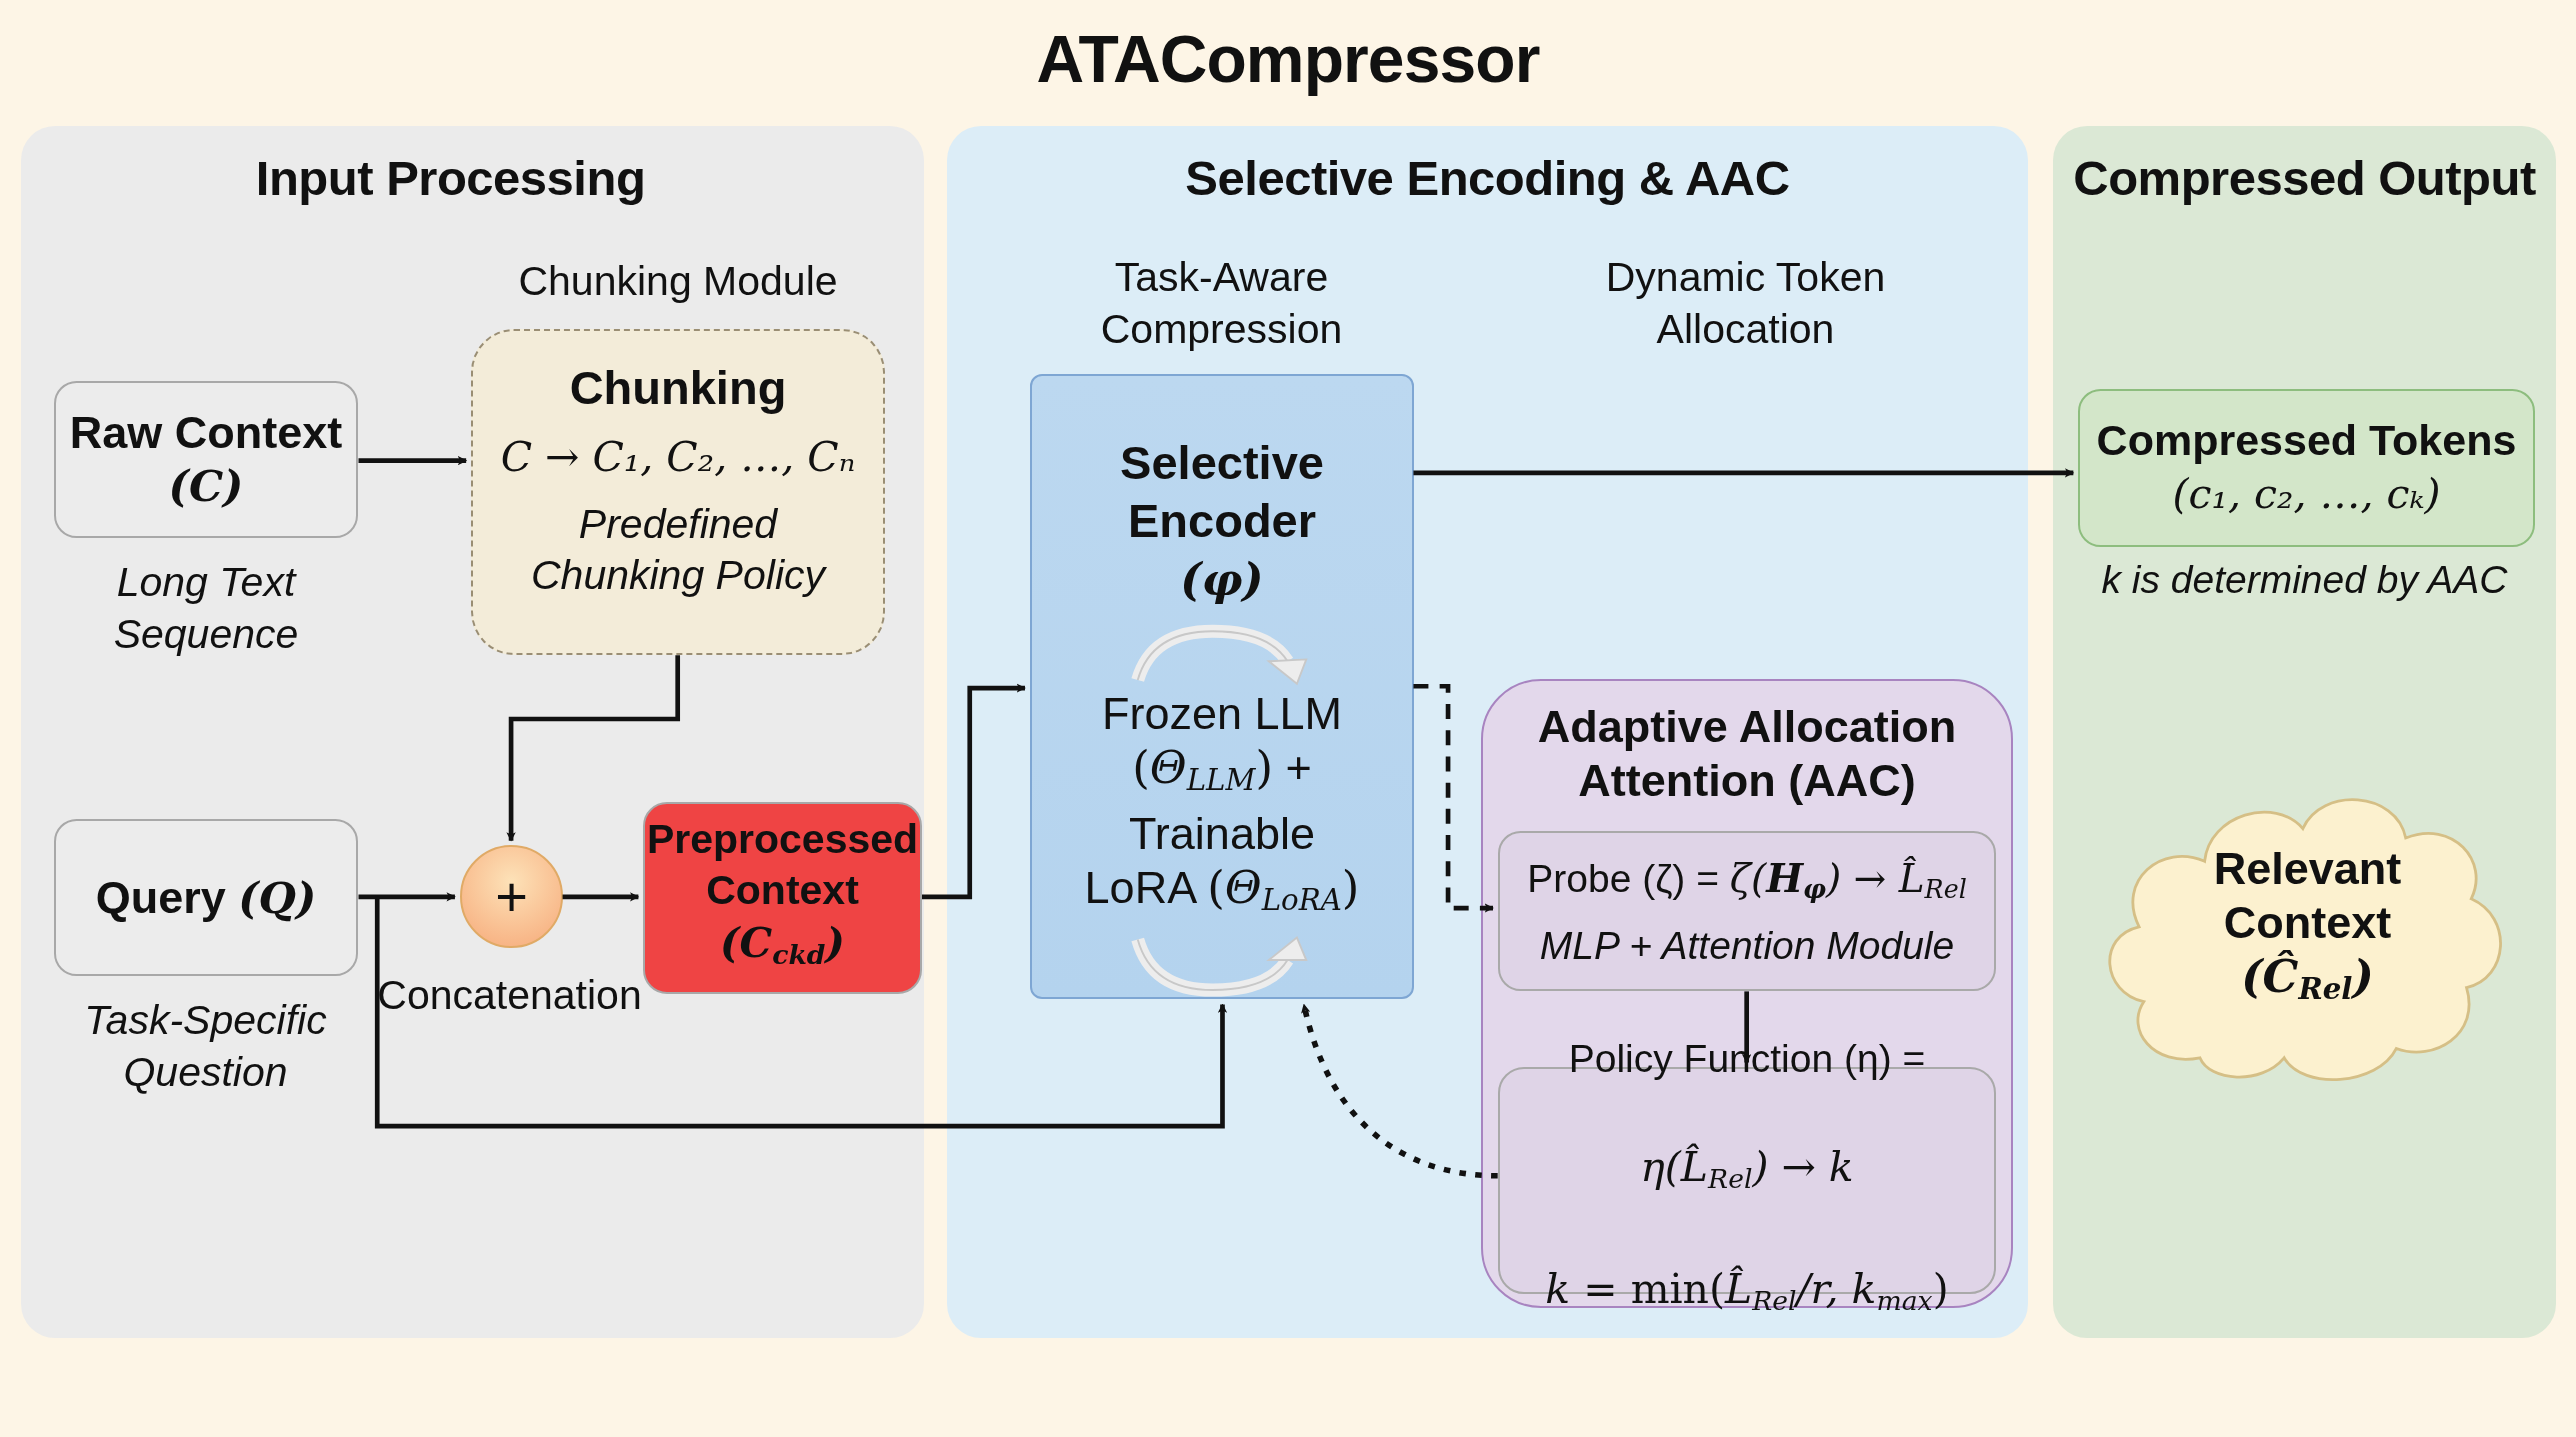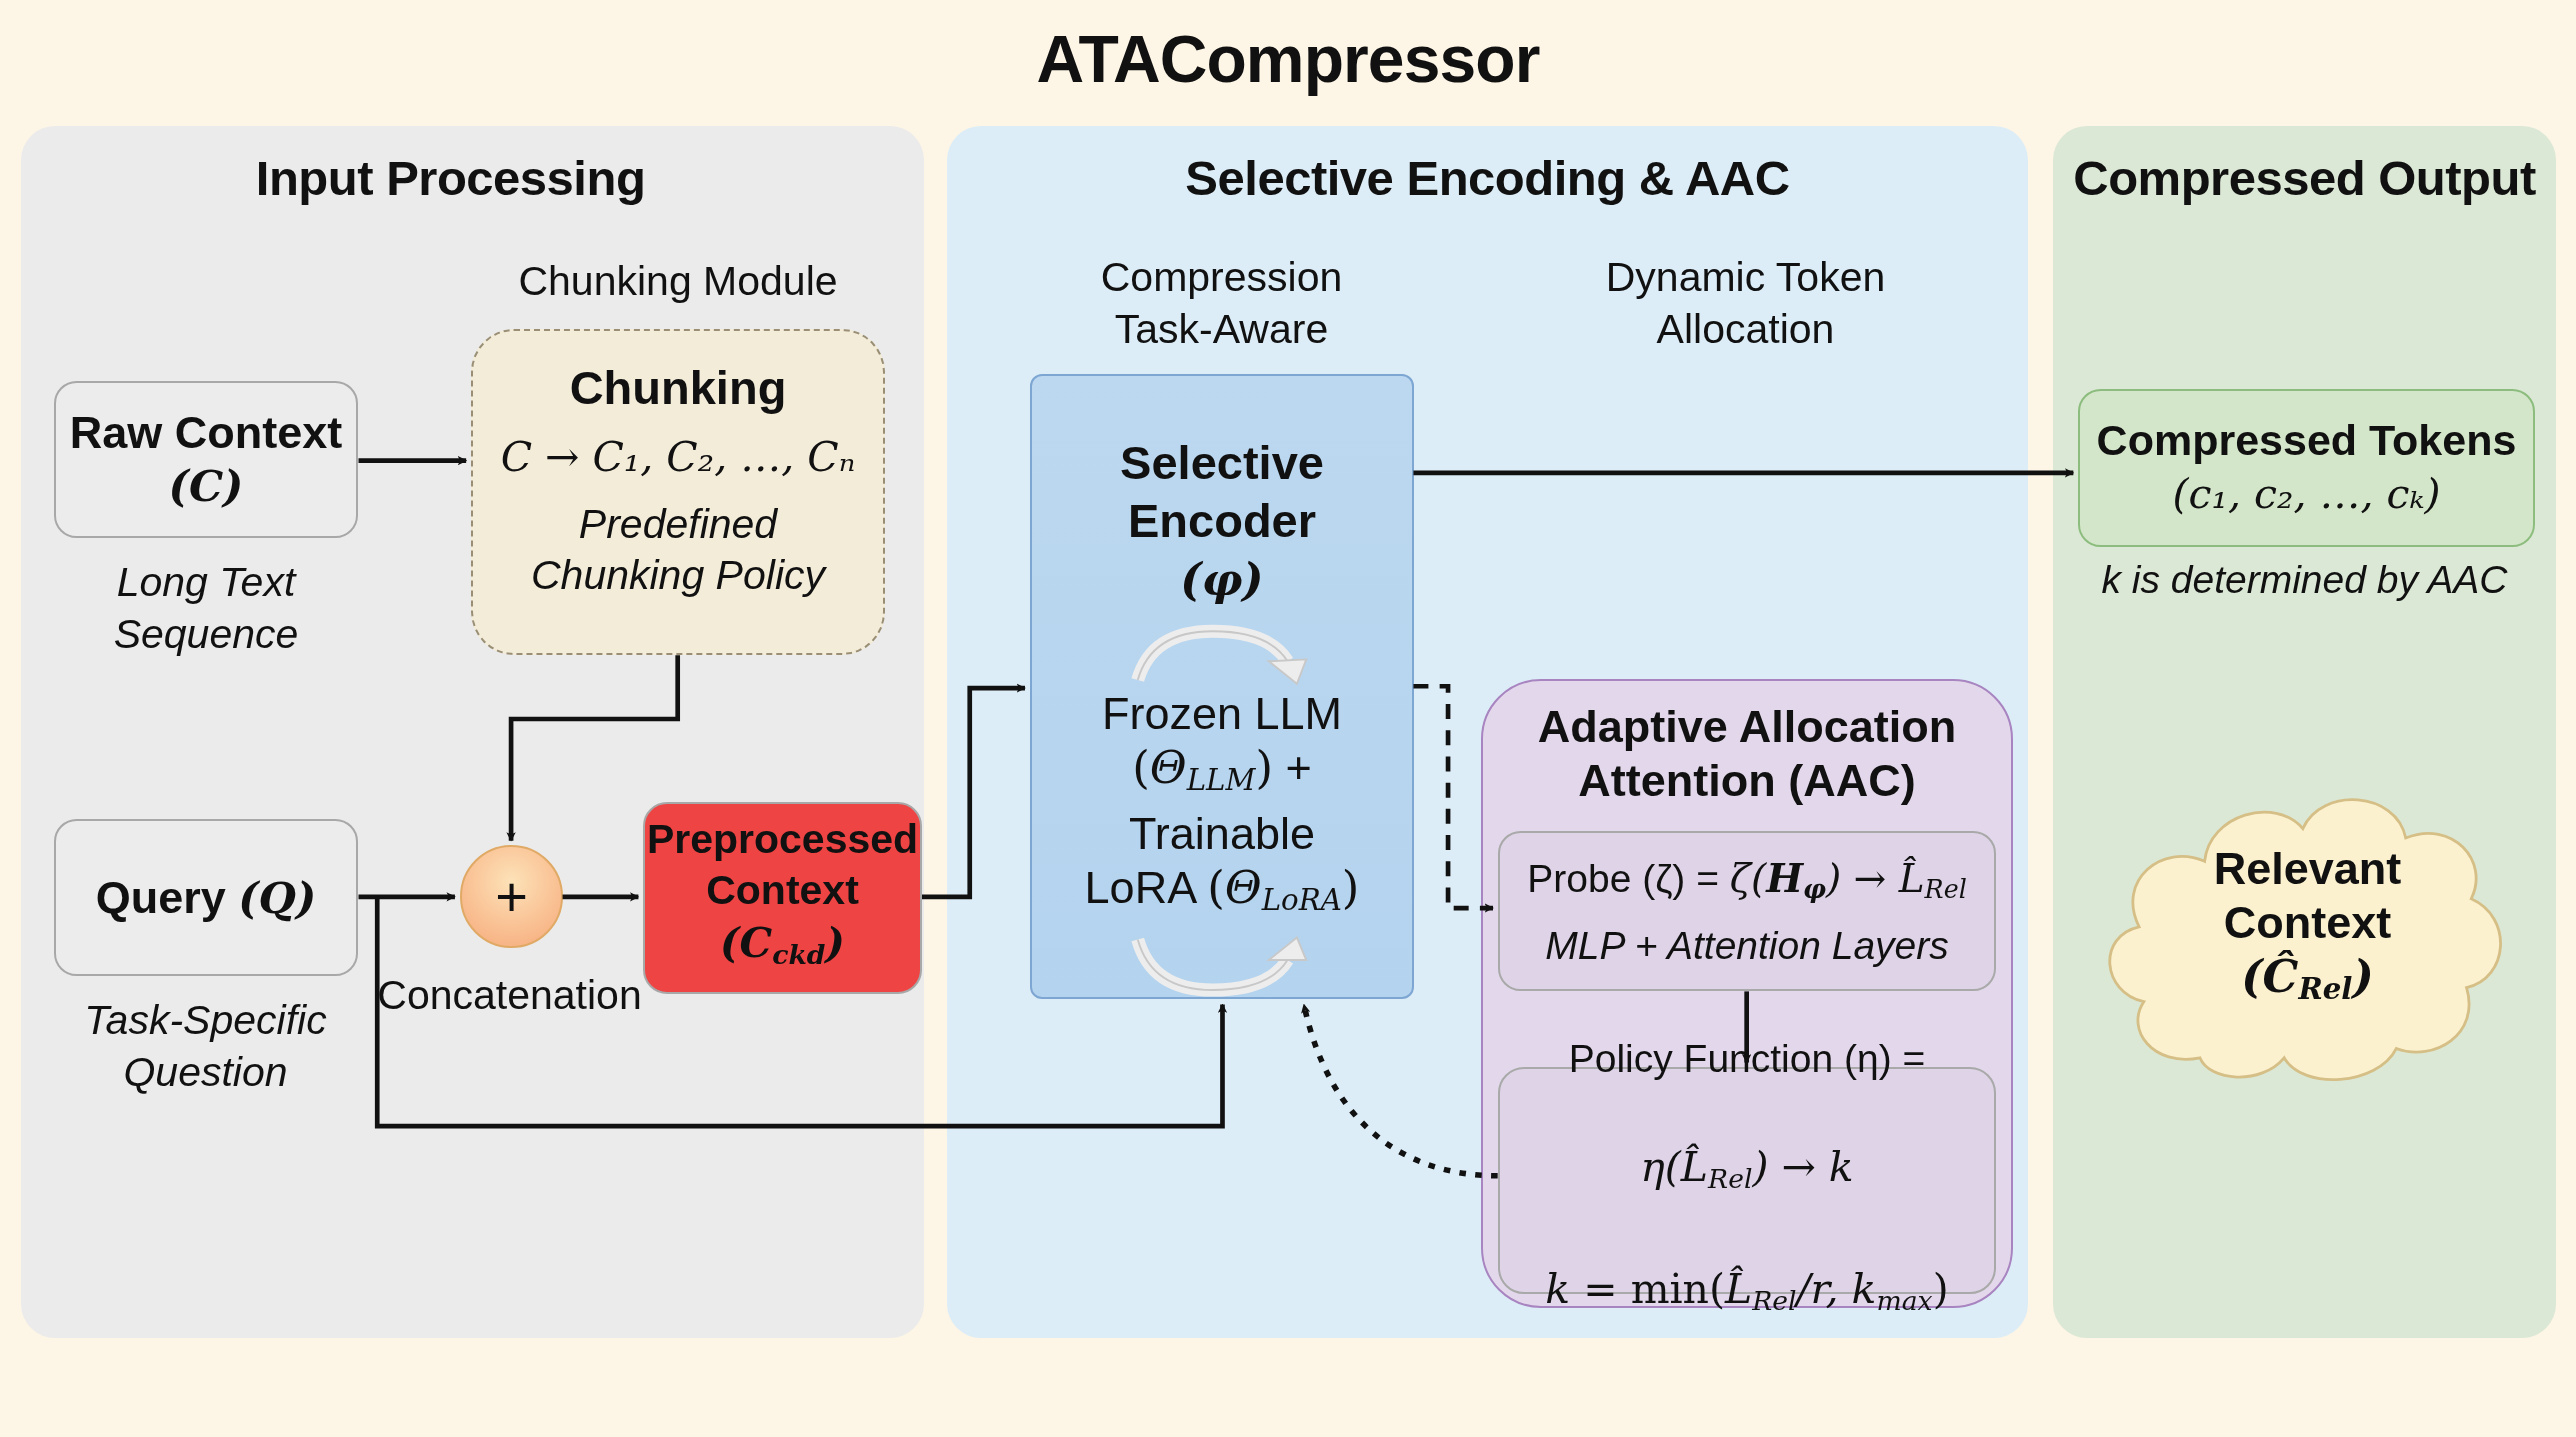--- a/index.html
+++ b/index.html
@@ -67,22 +67,22 @@
 </div>
 <div class="abs center sub" style="left:374px;width:271px;top:969px;">Concatenation</div>
 
 <div class="abs box" style="left:643px;top:802px;width:279px;height:192px;border:2.8px solid #a8a8a8;border-radius:24px;background:#ef4444;">
   <div class="b" style="font-size:41px;line-height:51px;">Preprocessed</div>
   <div class="b" style="font-size:41px;line-height:51px;">Context</div>
   <div class="math b" style="font-size:41px;line-height:54px;">(<span>C</span><sub>ckd</sub>)</div>
 </div>
 
 <div class="abs center sub" style="left:1039px;width:365px;top:251px;">
+  <div>Task-Aware</div>
   <div>Compression</div>
-  <div>Task-Aware</div>
 </div>
 <div class="abs center sub" style="left:1535px;width:421px;top:251px;">
   <div>Dynamic Token</div>
   <div>Allocation</div>
 </div>
 
 <div class="abs box" style="left:1030px;top:374px;width:384px;height:625px;border:2.8px solid #7ea6d3;border-radius:12px;background:linear-gradient(180deg,#bcd8f0,#b4d3ee);justify-content:flex-start;padding-top:58px;">
   <div class="b" style="font-size:47px;line-height:58px;">Selective</div>
   <div class="b" style="font-size:47px;line-height:58px;">Encoder</div>
   <div class="math b" style="font-size:45px;line-height:60px;">(φ)</div>
@@ -103,21 +103,21 @@
 </div>
 
 <div class="abs" style="left:1481px;top:679px;width:532px;height:629px;border:2.8px solid #a884c0;border-radius:60px;background:#e3d8eb;box-sizing:border-box;">
 </div>
 <div class="abs center b" style="left:1481px;width:532px;top:700px;font-size:45px;line-height:54px;">
   <div>Adaptive Allocation</div>
   <div>Attention (AAC)</div>
 </div>
 <div class="abs box" style="left:1498px;top:831px;width:498px;height:160px;border:2.8px solid #a9a9a9;border-radius:22.5px;background:#dfd4e7;">
   <div style="font-size:39px;line-height:58px;white-space:nowrap;"><span style="white-space:pre;">Probe (ζ) = </span><span class="math">ζ(</span><span class="math b">H</span><sub class="math b">φ</sub><span class="math" style="white-space:pre;">) → </span><span class="math">L̂</span><sub class="math">Rel</sub></div>
-  <div class="ital" style="font-size:39px;line-height:54px;">MLP + Attention Layers</div>
+  <div class="ital" style="font-size:39px;line-height:54px;">MLP + Attention Module</div>
 </div>
 <div class="abs box" style="left:1498px;top:1067px;width:498px;height:227px;border:2.8px solid #a9a9a9;border-radius:26px;background:#dfd4e7;gap:44px;">
   <div style="font-size:39px;line-height:62px;">Policy Function (η) =</div>
   <div class="math" style="font-size:41px;line-height:66px;"><span>η(</span><span>L̂</span><sub>Rel</sub><span style="white-space:pre;">) → k</span></div>
   <div style="font-size:41px;line-height:66px;white-space:nowrap;"><span class="math" style="white-space:pre;">k = </span><span class="upright">min(</span><span class="math">L̂</span><sub class="math">Rel</sub><span class="math" style="white-space:pre;">/r, k</span><sub class="math">max</sub><span class="upright">)</span></div>
 </div>
 
 <div class="abs box" style="left:2078px;top:389px;width:457px;height:158px;border:2.8px solid #8dbd7e;border-radius:22.5px;background:#d3e6c9;">
   <div class="b" style="font-size:43px;line-height:52px;">Compressed Tokens</div>
   <div class="math" style="font-size:41px;line-height:56px;">(c₁, c₂, …, cₖ)</div>

